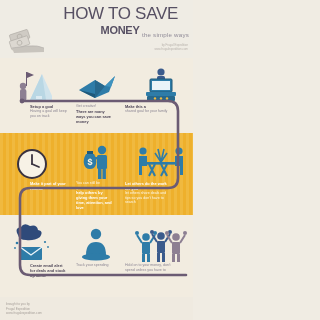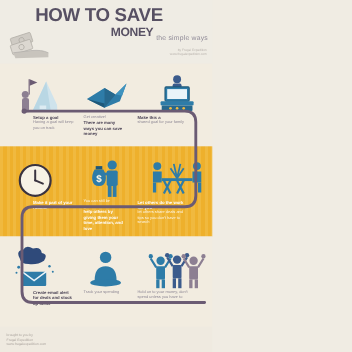--- a/index.html
+++ b/index.html
@@ -9,22 +9,22 @@
     background:#f0ece3;
     position:relative;
     overflow:hidden;
   }
   .poster { position:relative; width:193px; height:320px; background:#efeae0; }
 
   
   .header { position:relative; height:58px; background:#efece4; }
   .title-wrap { position:absolute; left:18px; top:5px; width:160px; text-align:right; }
   .t-line1 {
-    font-size:17px; font-weight:bold; color:#575063;
-    letter-spacing:-0.3px; line-height:17px; text-align:left;
+    font-size:17px; font-weight:normal; color:#575063;
+    letter-spacing:-0.3px; line-height:17px; text-align:right;
     margin-left:14px;
   }
   .t-line2 {
     font-size:11px; font-weight:bold; color:#575063;
     letter-spacing:-0.3px; line-height:17px; text-align:center;
     margin-left:44px;
   }
   .subtitle {
     position:absolute; right:4px; top:31px;
     font-size:6.2px; color:#8f8a97; letter-spacing:0.2px;

